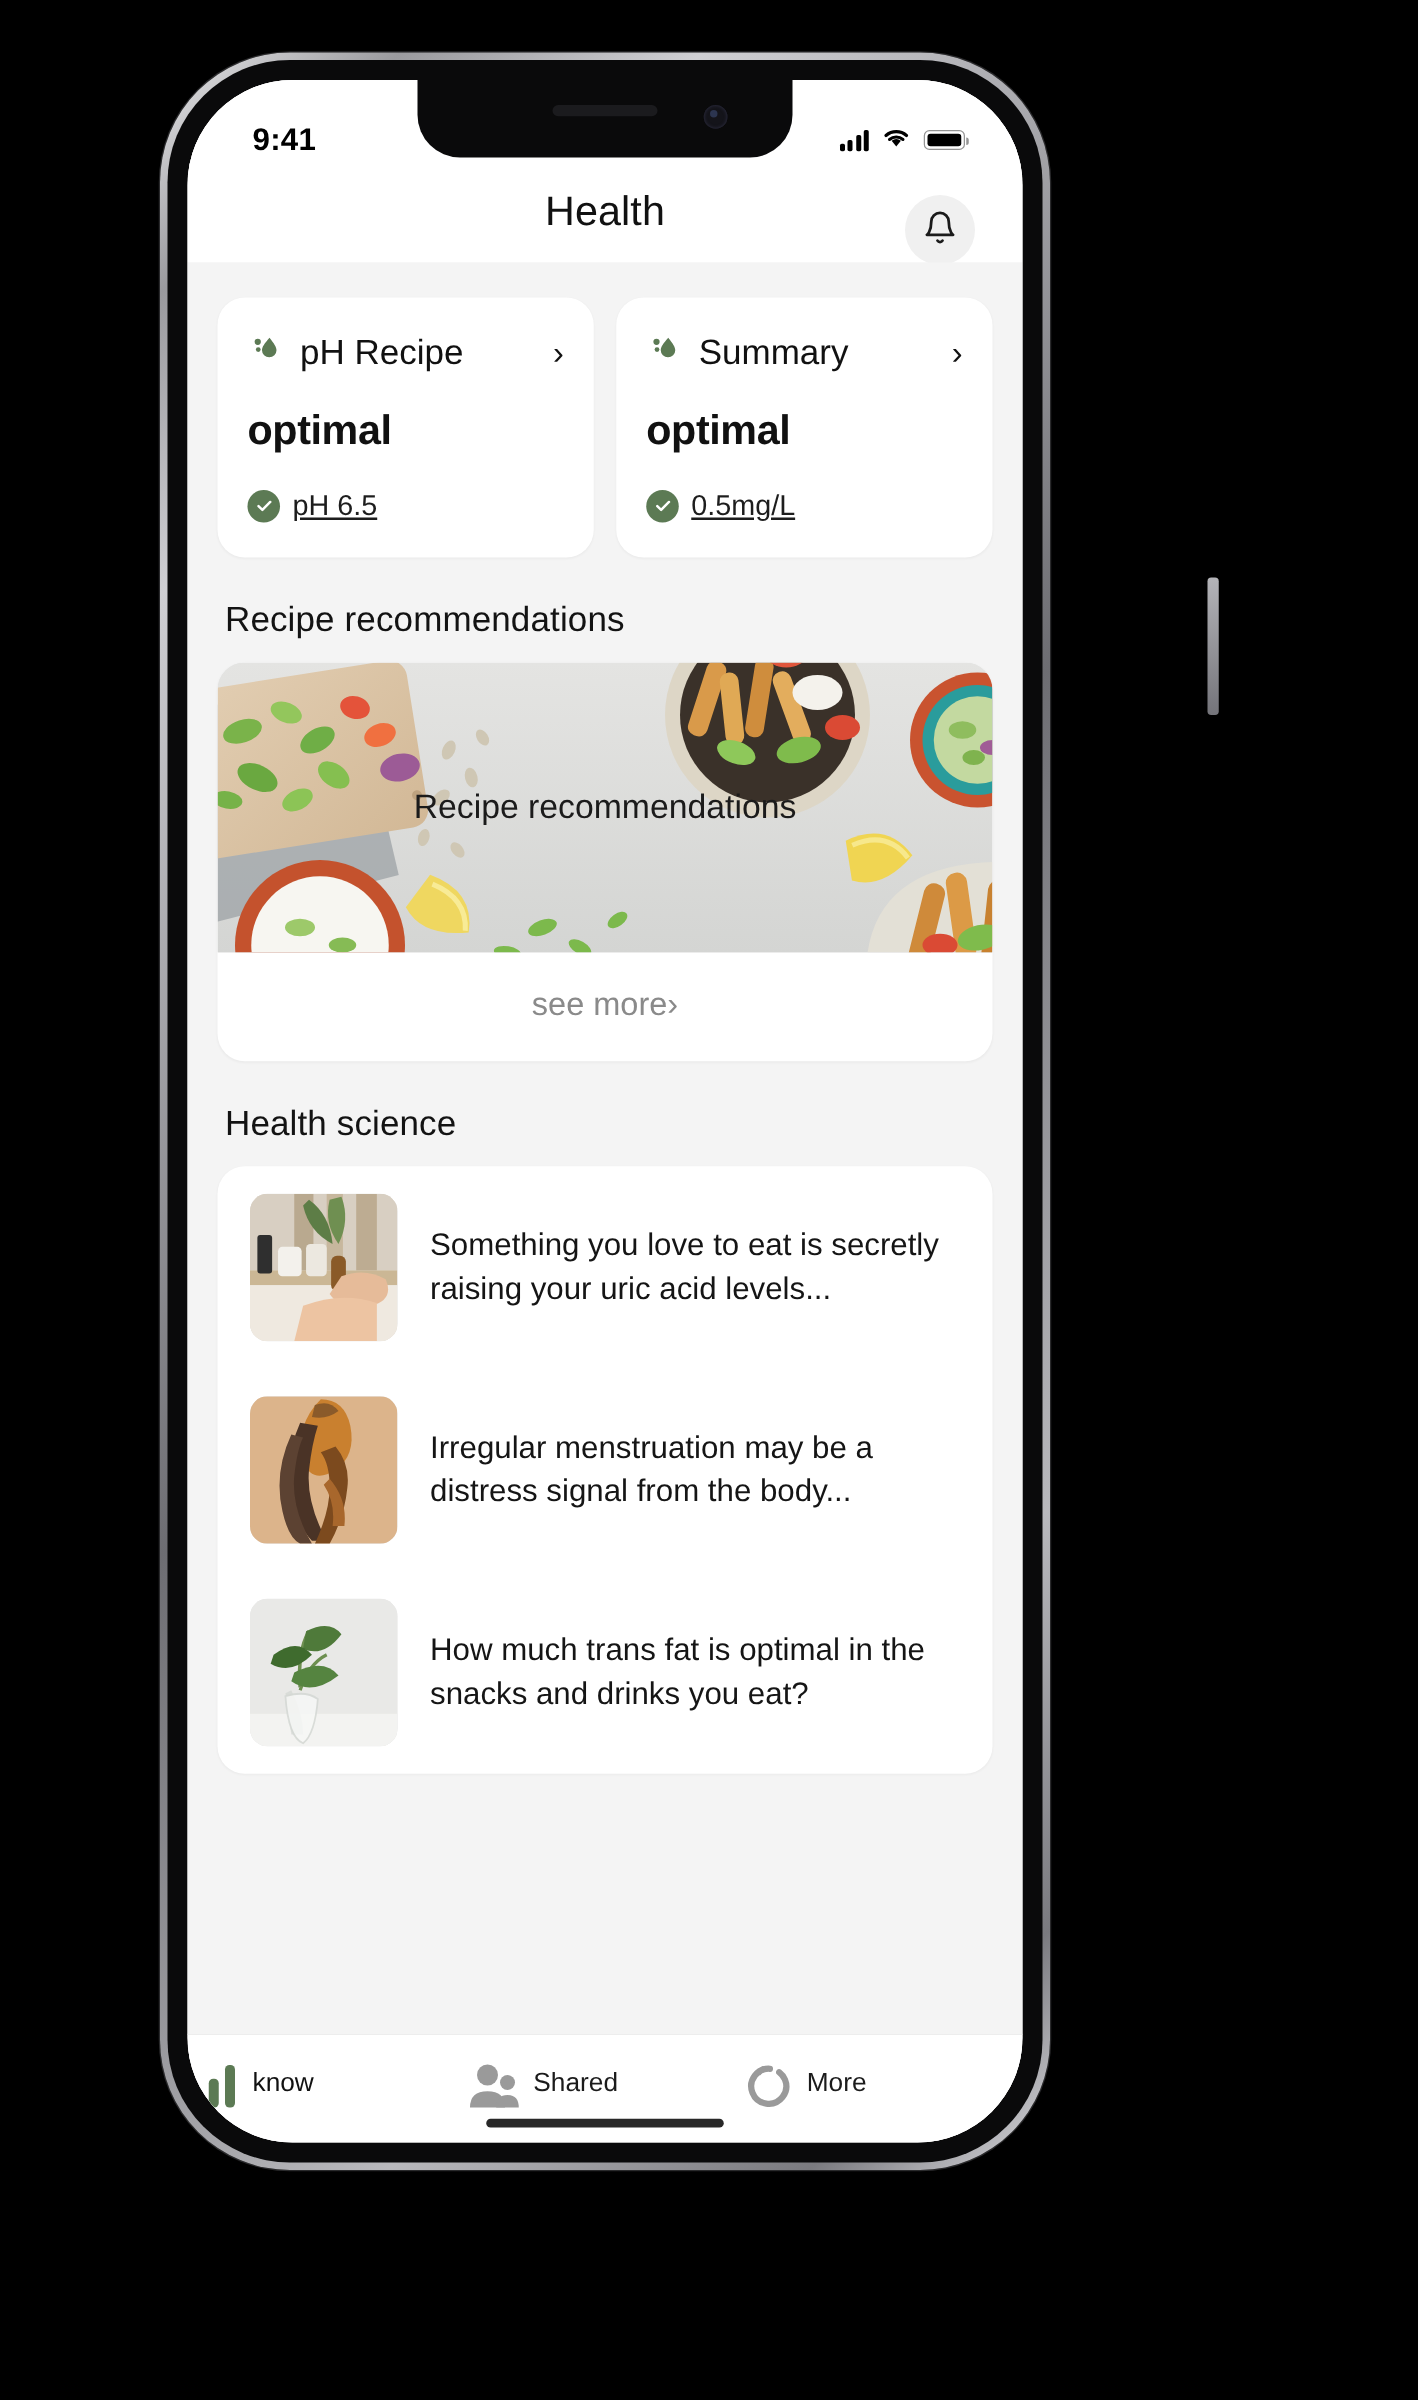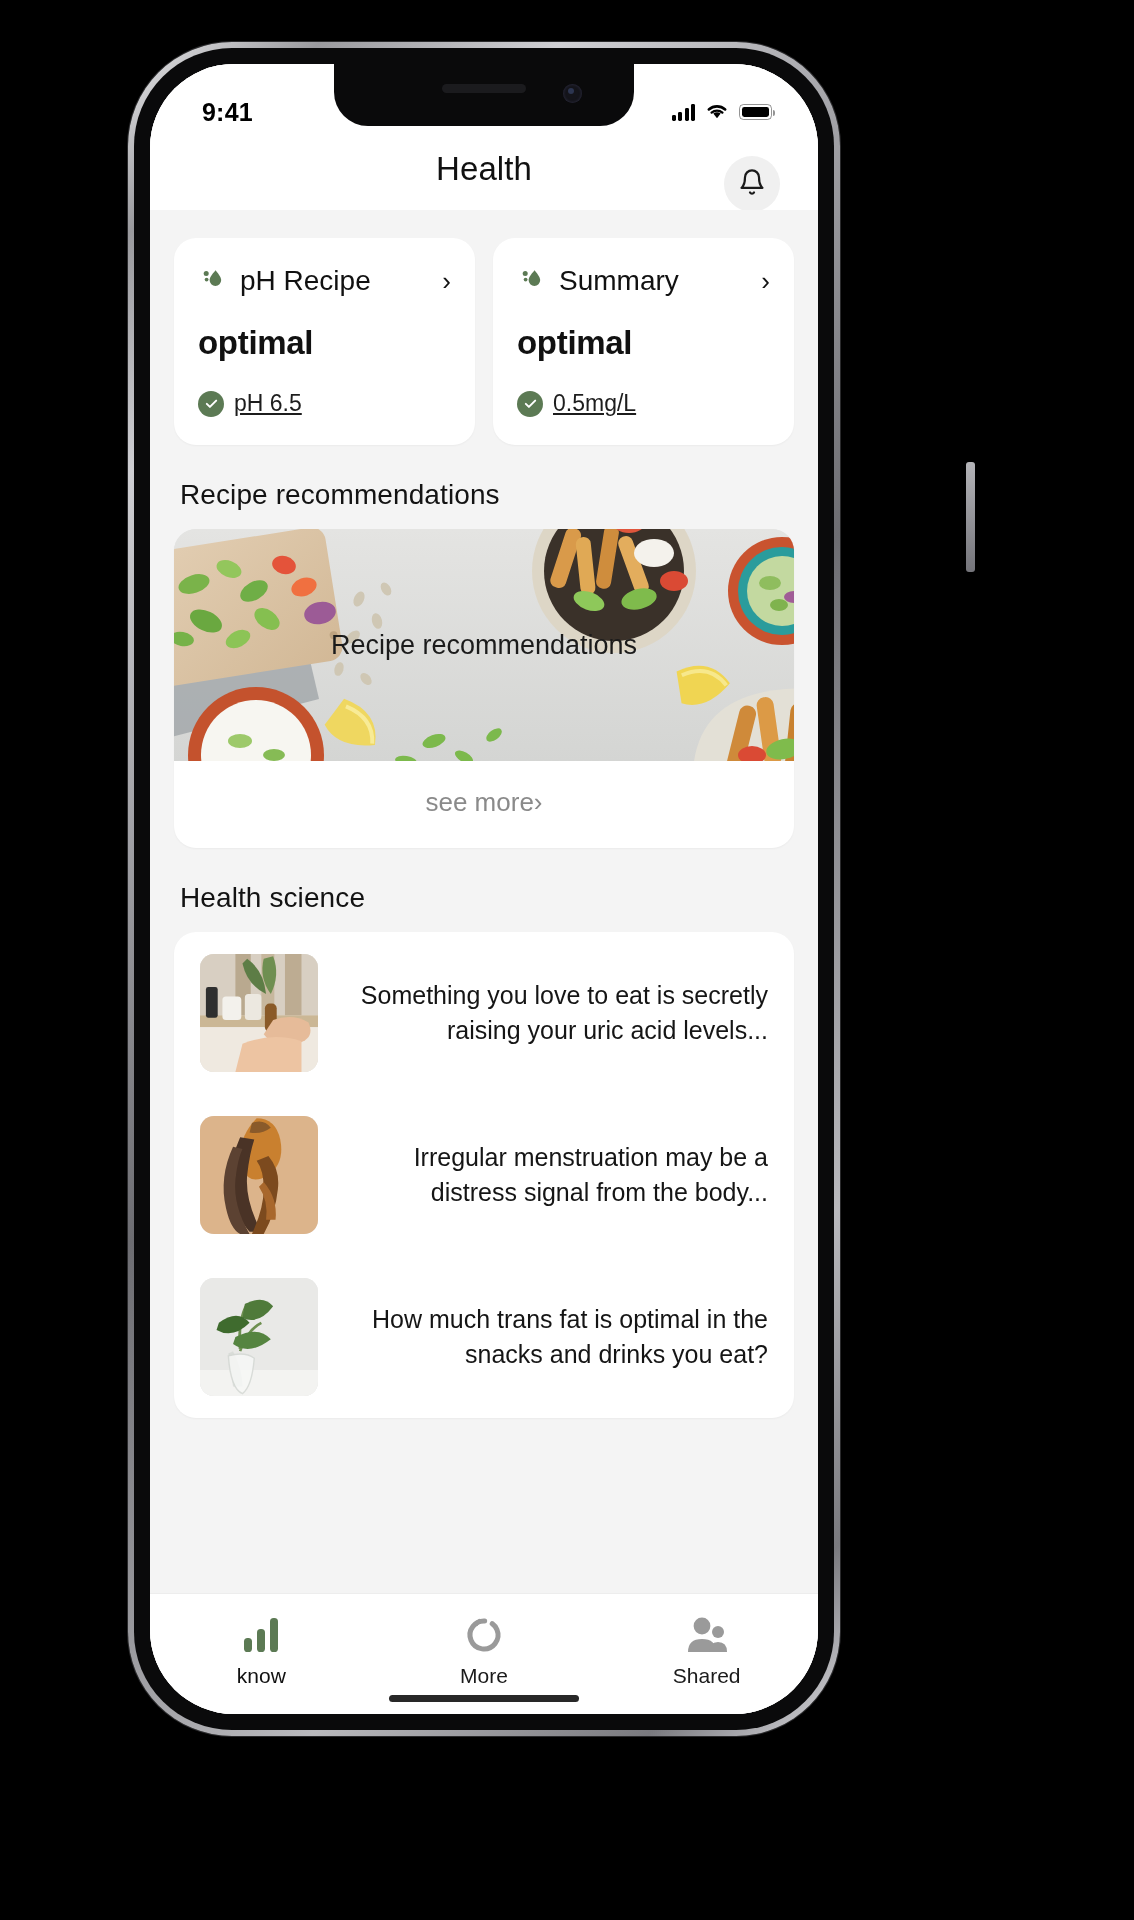--- a/index.html
+++ b/index.html
@@ -131,40 +131,39 @@
   }
   .see-more{
     display:flex; align-items:center; justify-content:center; 
     padding:26px 0 30px; color:#8a8a8a; font-size:26px; cursor:pointer;
   }
 
   
   .articles{
     margin:0 24px; background:#fff; border-radius:22px; overflow:hidden;
     box-shadow:0 1px 2px rgba(0,0,0,.04);
-    text-align:right;
   }
   .article{
     display:flex; align-items:center; gap:26px; padding:22px 26px;
   }
   .thumb{
     width:118px; height:118px; border-radius:14px; flex:0 0 auto; overflow:hidden;
     background:#e6e6e6; position:relative;
   }
   .thumb svg{ position:absolute; inset:0; width:100%; height:100%;}
   .article-title{
     font-size:25px; line-height:1.42; color:#151515; font-weight:400;
   }
 
   
   .tabbar{
     flex:0 0 auto; background:#fff; display:flex; padding:18px 0 26px;
     border-top:1px solid #ededed;
   }
-  .tab{ flex:1 1 0; display:flex; flex-direction:column; align-items:center; gap:10px; cursor:pointer;}
+  .tab{ flex:1 1 0; display:flex; flex-direction:row; align-items:center; gap:10px; cursor:pointer;}
   .tab-label{ font-size:21px; color:#1b1b1b;}
   .tab.active .tab-label{ color:#111;}
   .tab-icon{ height:42px; display:flex; align-items:flex-end; justify-content:center;}
 
   .home-indicator{
     position:absolute; bottom:12px; left:50%; transform:translateX(-50%);
     width:190px; height:7px; border-radius:4px; background:#111; opacity:.9; z-index:25;
   }
 </style>
 </head>
@@ -463,40 +462,40 @@
                   <rect x="4" y="22" width="8" height="14" rx="3.6" fill="#5c7a54"></rect>
                   <rect x="17" y="13" width="8" height="23" rx="3.6" fill="#5c7a54"></rect>
                   <rect x="30" y="2" width="8" height="34" rx="3.6" fill="#5c7a54"></rect>
                 </svg>
               </span>
               <span class="tab-label">know</span>
             </div>
 
             <div class="tab">
               <span class="tab-icon">
-                <svg width="40" height="38" viewBox="0 0 40 38">
-                  <path d="M20 5 a14 14 0 1 0 0.01 0" fill="none" stroke="#9a9a9a" stroke-width="5" stroke-linecap="round" stroke-dasharray="66 8" transform="rotate(-52 20 19)"></path>
-                  <path d="M12.5 8.5 l3 -4" stroke="#9a9a9a" stroke-width="3.4" stroke-linecap="round"></path>
-                </svg>
-              </span>
-              <span class="tab-label">More</span>
-            </div>
-
-            <div class="tab">
-              <span class="tab-icon">
                 <svg width="44" height="38" viewBox="0 0 44 38">
                   <circle cx="17" cy="10" r="8.4" fill="#9a9a9a"></circle>
                   <path d="M3 36 q0 -13 14 -13 q14 0 14 13 Z" fill="#9a9a9a"></path>
                   <circle cx="33" cy="16" r="6" fill="#9a9a9a"></circle>
                   <path d="M24 36 q0 -10 9 -10 q9 0 9 10 Z" fill="#9a9a9a"></path>
                 </svg>
               </span>
               <span class="tab-label">Shared</span>
             </div>
 
+            <div class="tab">
+              <span class="tab-icon">
+                <svg width="40" height="38" viewBox="0 0 40 38">
+                  <path d="M20 5 a14 14 0 1 0 0.01 0" fill="none" stroke="#9a9a9a" stroke-width="5" stroke-linecap="round" stroke-dasharray="66 8" transform="rotate(-52 20 19)"></path>
+                  <path d="M12.5 8.5 l3 -4" stroke="#9a9a9a" stroke-width="3.4" stroke-linecap="round"></path>
+                </svg>
+              </span>
+              <span class="tab-label">More</span>
+            </div>
+
           </div>
         </div>
 
         <div class="home-indicator"></div>
 
       </div>
     </div>
   </div>
 </div>
 

